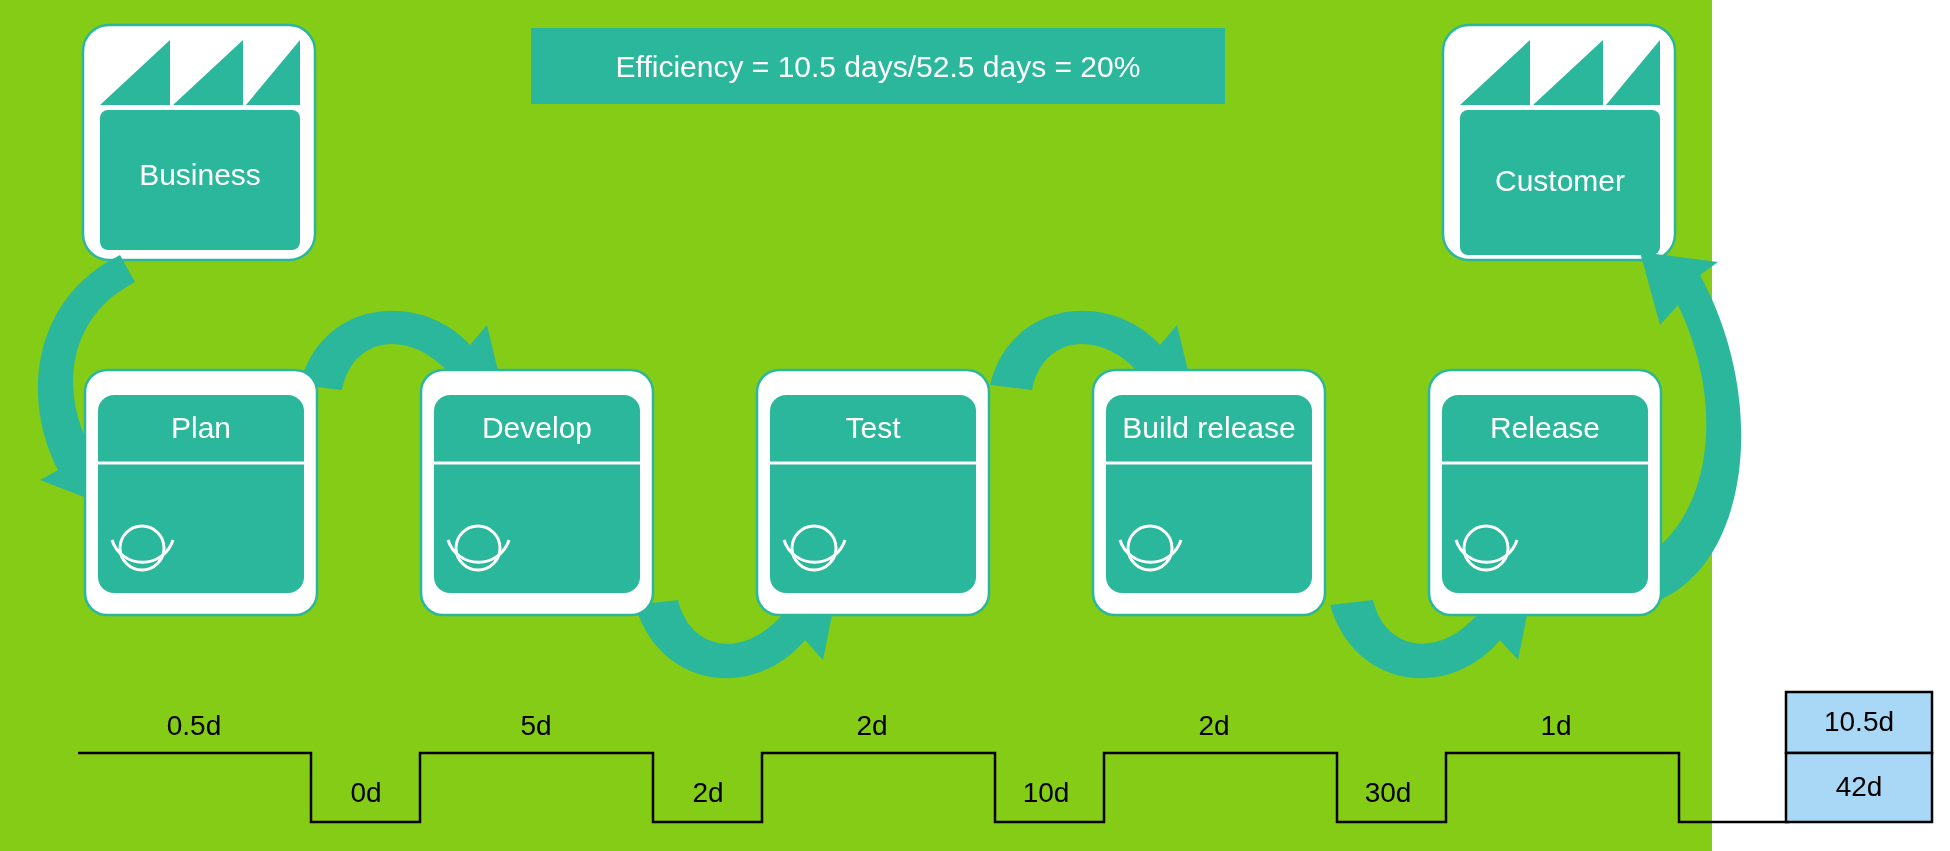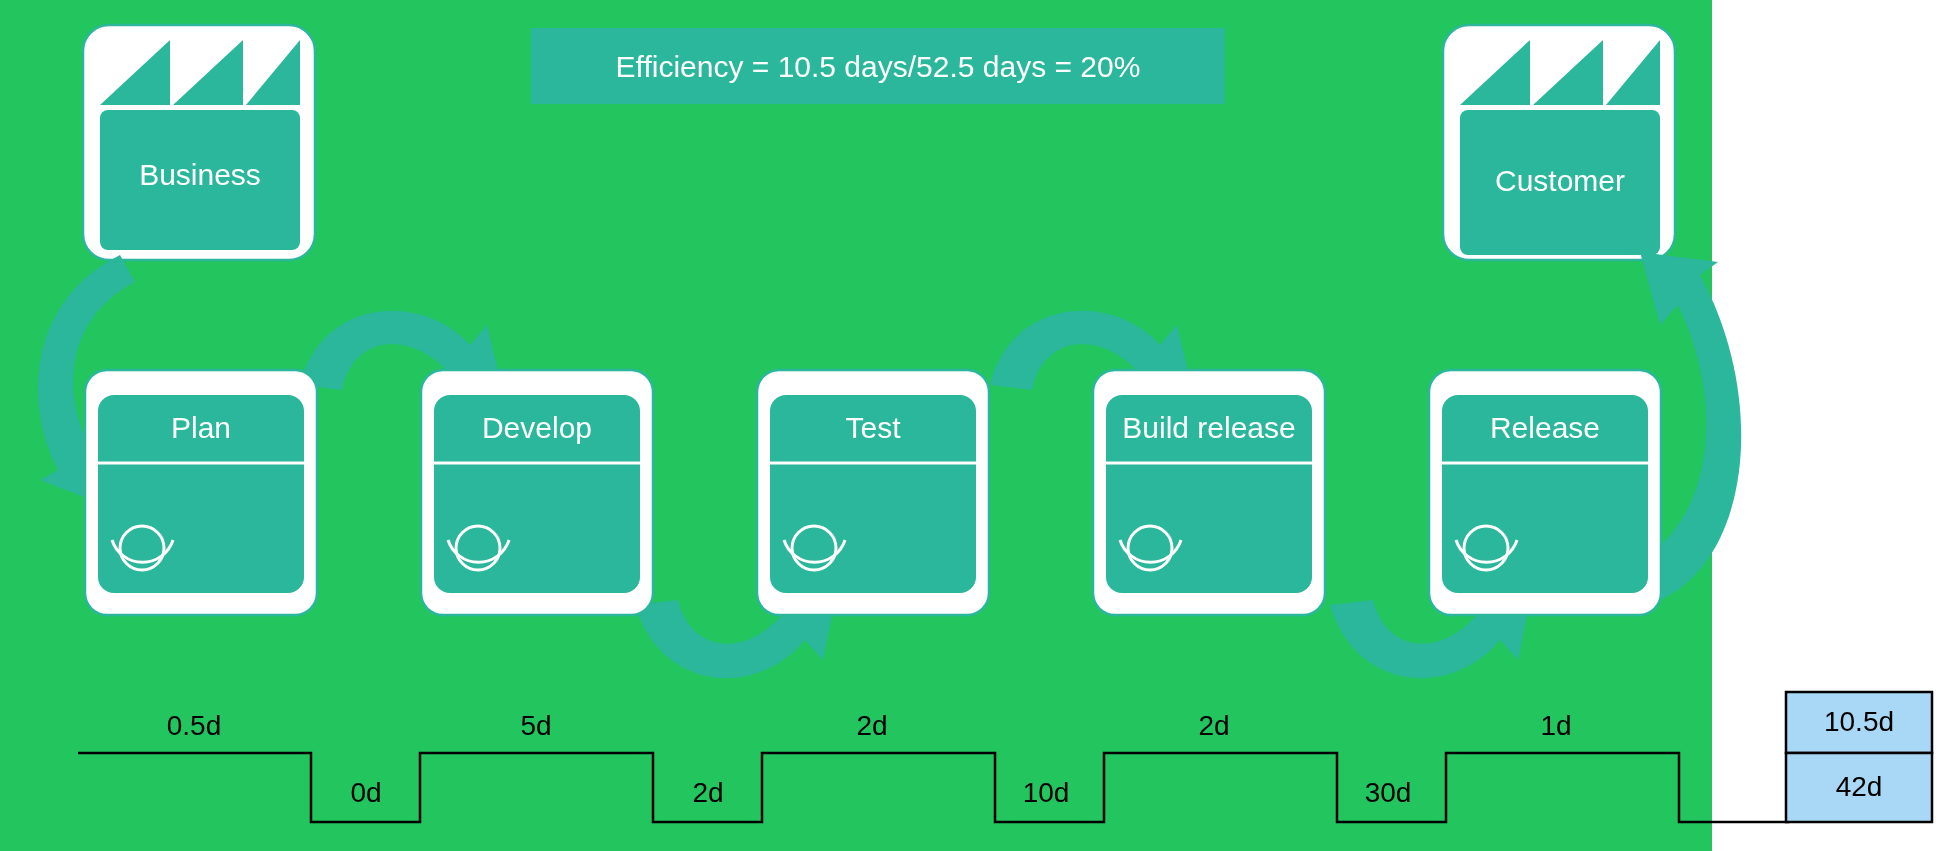--- a/index.html
+++ b/index.html
@@ -10,21 +10,21 @@
   body {
     width: 1950px;
     height: 851px;
     overflow: hidden;
     font-family: "Liberation Sans", sans-serif;
   }
   #stage {
     position: relative;
     width: 1712px;
     height: 851px;
-    background: #22c55e;
+    background: #84cc16;
   }
   svg#diagram {
     position: absolute;
     left: 0;
     top: 0;
     width: 1950px;
     height: 851px;
     display: block;
   }
   .node-label {

